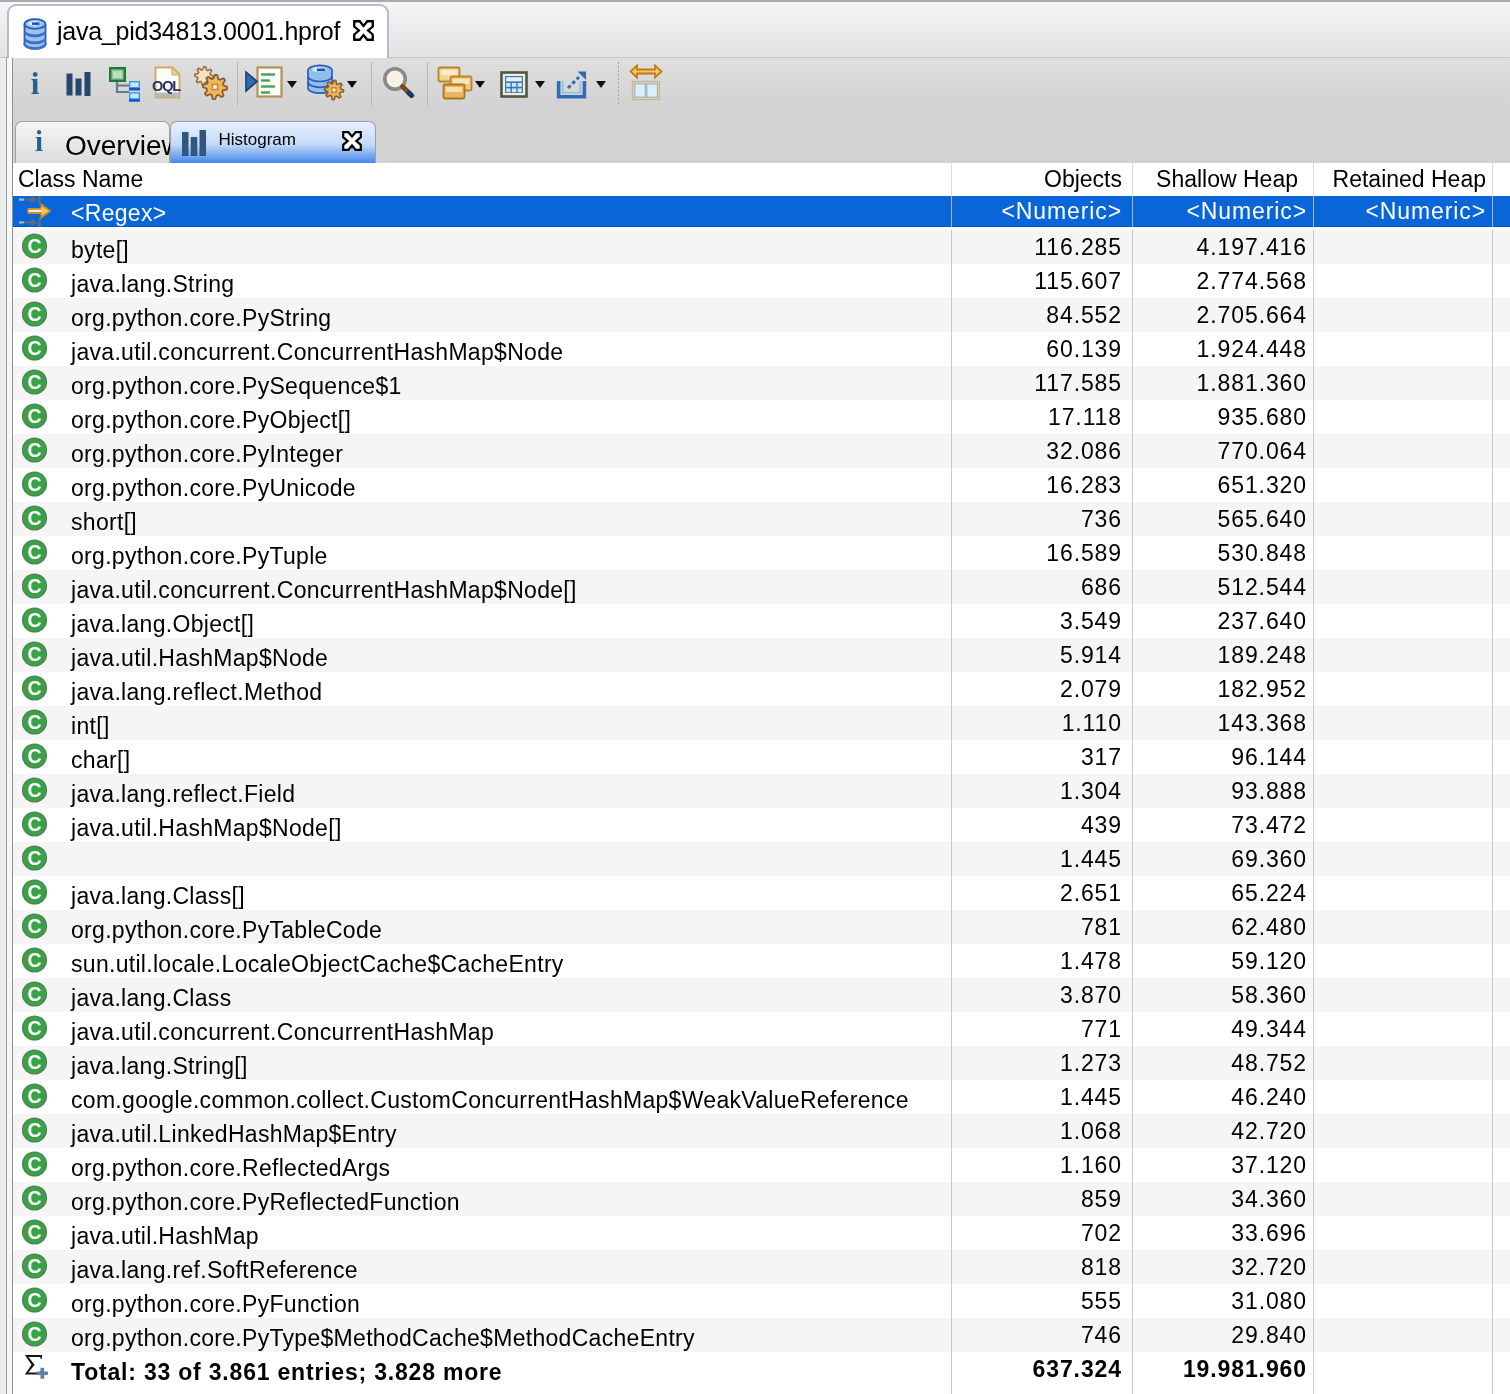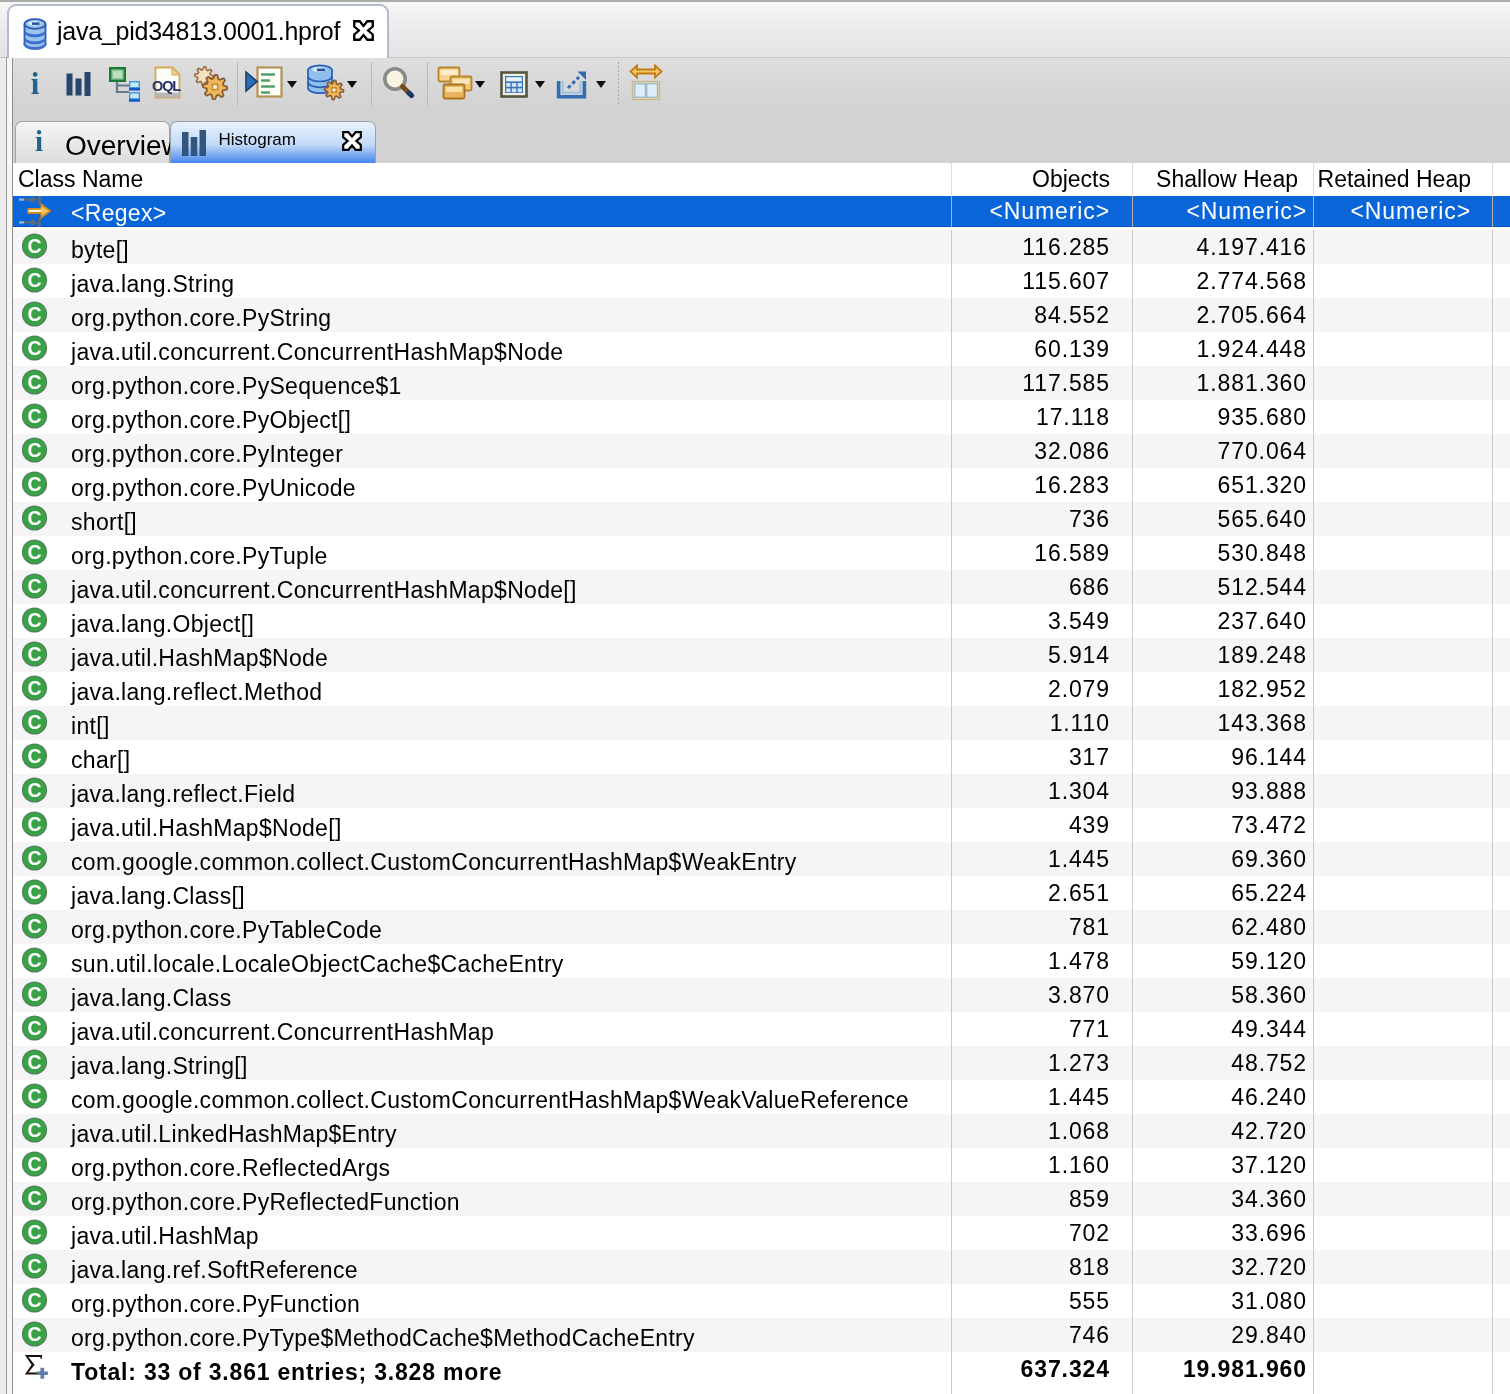--- a/index.html
+++ b/index.html
@@ -26,23 +26,23 @@
 
 #table{position:absolute;left:13px;top:163px;width:1497px;height:1231px;background:#fff;font-size:23px}
 #thead{display:flex;height:33px;align-items:center;color:#000;white-space:nowrap}
 #thead .n,#thead .o,#thead .s,#thead .h{border-right:1px solid #dcdcdc;height:33px;display:flex;align-items:center}
 #thead .n{padding-left:5px}
 .r{display:flex;height:34px;align-items:center;position:relative}
 .r.g{background:#f5f5f5}
 .r.b{font-weight:bold}
 .n{width:939px;border-right:1px solid #c9c9c9;height:100%;position:relative;display:flex;align-items:flex-end;padding-left:58px;white-space:nowrap;overflow:hidden}
 .n span{letter-spacing:0.3px}
-.o{width:181px;border-right:1px solid #c9c9c9;height:100%;display:flex;align-items:center;justify-content:flex-end;padding-right:22px;letter-spacing:0.9px}
+.o{width:181px;border-right:1px solid #c9c9c9;height:100%;display:flex;align-items:center;justify-content:flex-end;padding-right:10px;letter-spacing:0.9px}
 .s{width:181px;border-right:1px solid #c9c9c9;height:100%;display:flex;align-items:center;justify-content:flex-end;padding-right:6px;letter-spacing:0.9px}
-.h{width:179px;border-right:1px solid #c9c9c9;height:100%;display:flex;align-items:center;justify-content:flex-end;padding-right:21px;letter-spacing:0.9px}
+.h{width:179px;border-right:1px solid #c9c9c9;height:100%;display:flex;align-items:center;justify-content:flex-end;padding-right:6px;letter-spacing:0.9px}
 .f{flex:1;height:100%}
 #thead .o,#thead .s,#thead .h{letter-spacing:0}
 .ci{position:absolute;left:8px;top:calc(50% - 1px);transform:translateY(-50%)}
 .r.sel{height:31px;background:#0a65d9;color:#fff;box-shadow:inset 0 -1px #0757c2}
 .r.sel .n,.r.sel .o,.r.sel .s,.r.sel .h{border-right-color:#b0b0b0}
 .gap{height:3px;background:#fff}
 .r.tail{height:8px}
 
 #lm1{position:absolute;left:0;top:58px;width:6px;height:1336px;background:#ececec}
 #lm2{position:absolute;left:6px;top:57px;width:1px;height:1337px;background:#9a9a9a}
@@ -494,21 +494,20 @@
         <div class="h"></div>
         <div class="f"></div>
       </div>
 <div class="r g">
         <div class="n">
           <svg class="ci" width="27" height="27" viewBox="0 0 27 27">
             <circle cx="13.5" cy="13.5" r="12.6" fill="#55815f"></circle>
             <circle cx="13.5" cy="13.5" r="11.2" fill="#39a245"></circle>
             <text x="13.5" y="20.5" font-family="Liberation Sans, sans-serif" font-size="19.5" font-weight="bold" fill="#ffffff" text-anchor="middle">C</text>
           </svg>
-          <span>com.google.common.collect.CustomConcurrentHashMap$WeakEntry</span>
         </div>
         <div class="o">1.445</div>
         <div class="s">69.360</div>
         <div class="h"></div>
         <div class="f"></div>
       </div>
 <div class="r">
         <div class="n">
           <svg class="ci" width="27" height="27" viewBox="0 0 27 27">
             <circle cx="13.5" cy="13.5" r="12.6" fill="#55815f"></circle>

